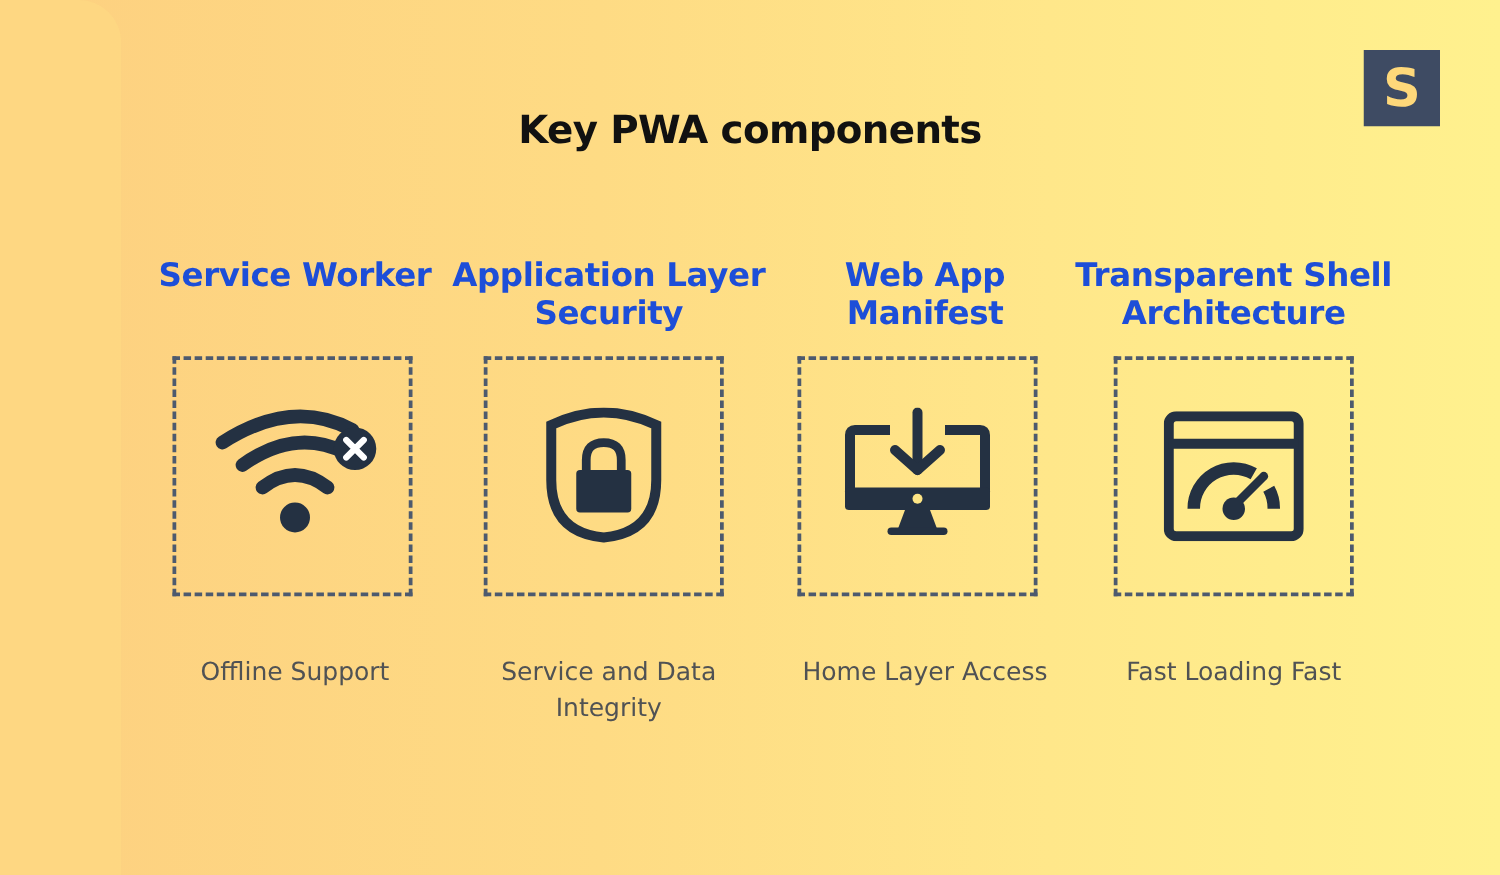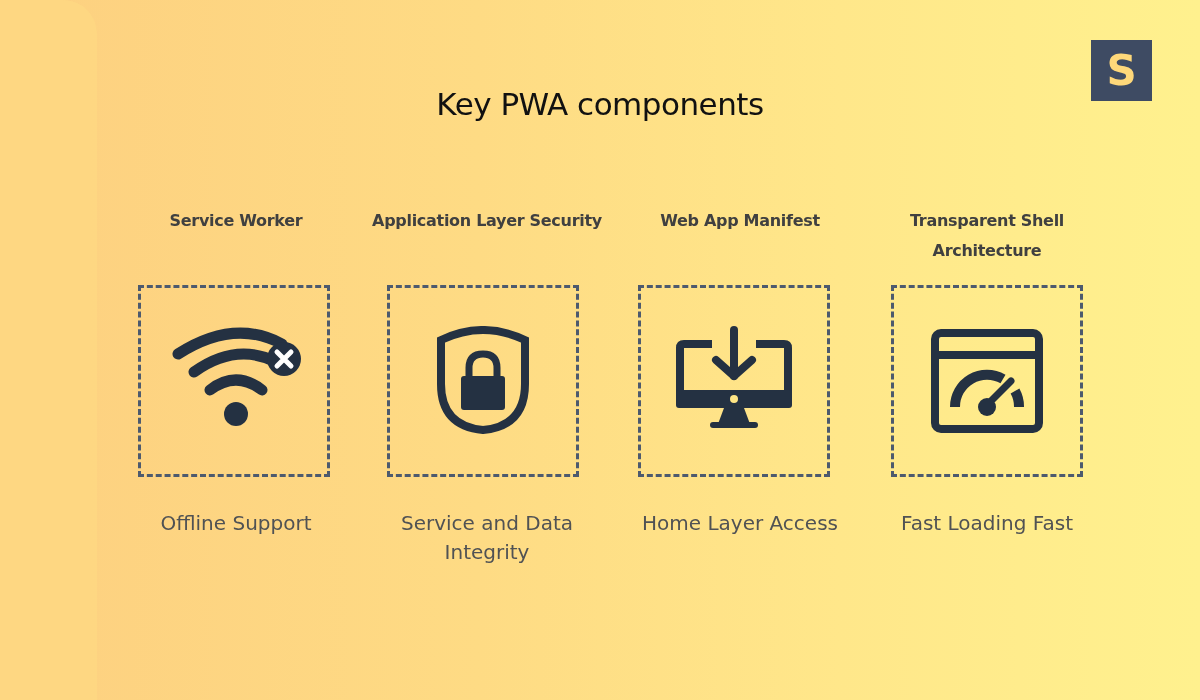--- a/index.html
+++ b/index.html
@@ -14,34 +14,34 @@
     opacity: 0.85;
   }
   .logo {
     position: absolute; left: 1091px; top: 40px; width: 61px; height: 61px;
     background: #3e4b63; color: #fed87a;
     font-family: "DejaVu Sans", sans-serif; font-weight: bold; font-size: 42px;
     display: flex; align-items: center; justify-content: center; line-height: 1;
   }
   .title {
     position: absolute; left: 0; right: 0; top: 86px; text-align: center;
-    font-size: 31px; font-weight: normal; color: #111; letter-spacing: -0.5px;
+    font-size: 31px; font-weight: bold; color: #111; letter-spacing: -0.5px;
   }
   .col { position: absolute; top: 0; width: 260px; }
   .col-head {
     position: absolute; top: 206px; left: 0; width: 100%; text-align: center;
-    font-size: 16px; font-weight: bold; color: #404040; line-height: 30px; letter-spacing: -0.3px;
+    font-size: 26px; font-weight: bold; color: #1d4ed8; line-height: 30px; letter-spacing: -0.3px;
   }
   .box {
     position: absolute; top: 285px; width: 192px; height: 192px;
     border: 3px dashed #4d5a6e; box-sizing: border-box;
     display: flex; align-items: center; justify-content: center;
   }
   .col-desc {
-    position: absolute; top: 509px; left: 0; width: 100%; text-align: center;
+    position: absolute; top: 523px; left: 0; width: 100%; text-align: center;
     font-size: 20px; color: #505254; line-height: 29px;
   }
   svg { display: block; }
 </style>
 </head>
 <body>
 
 <div class="left-panel"></div>
 
 <div class="logo">

